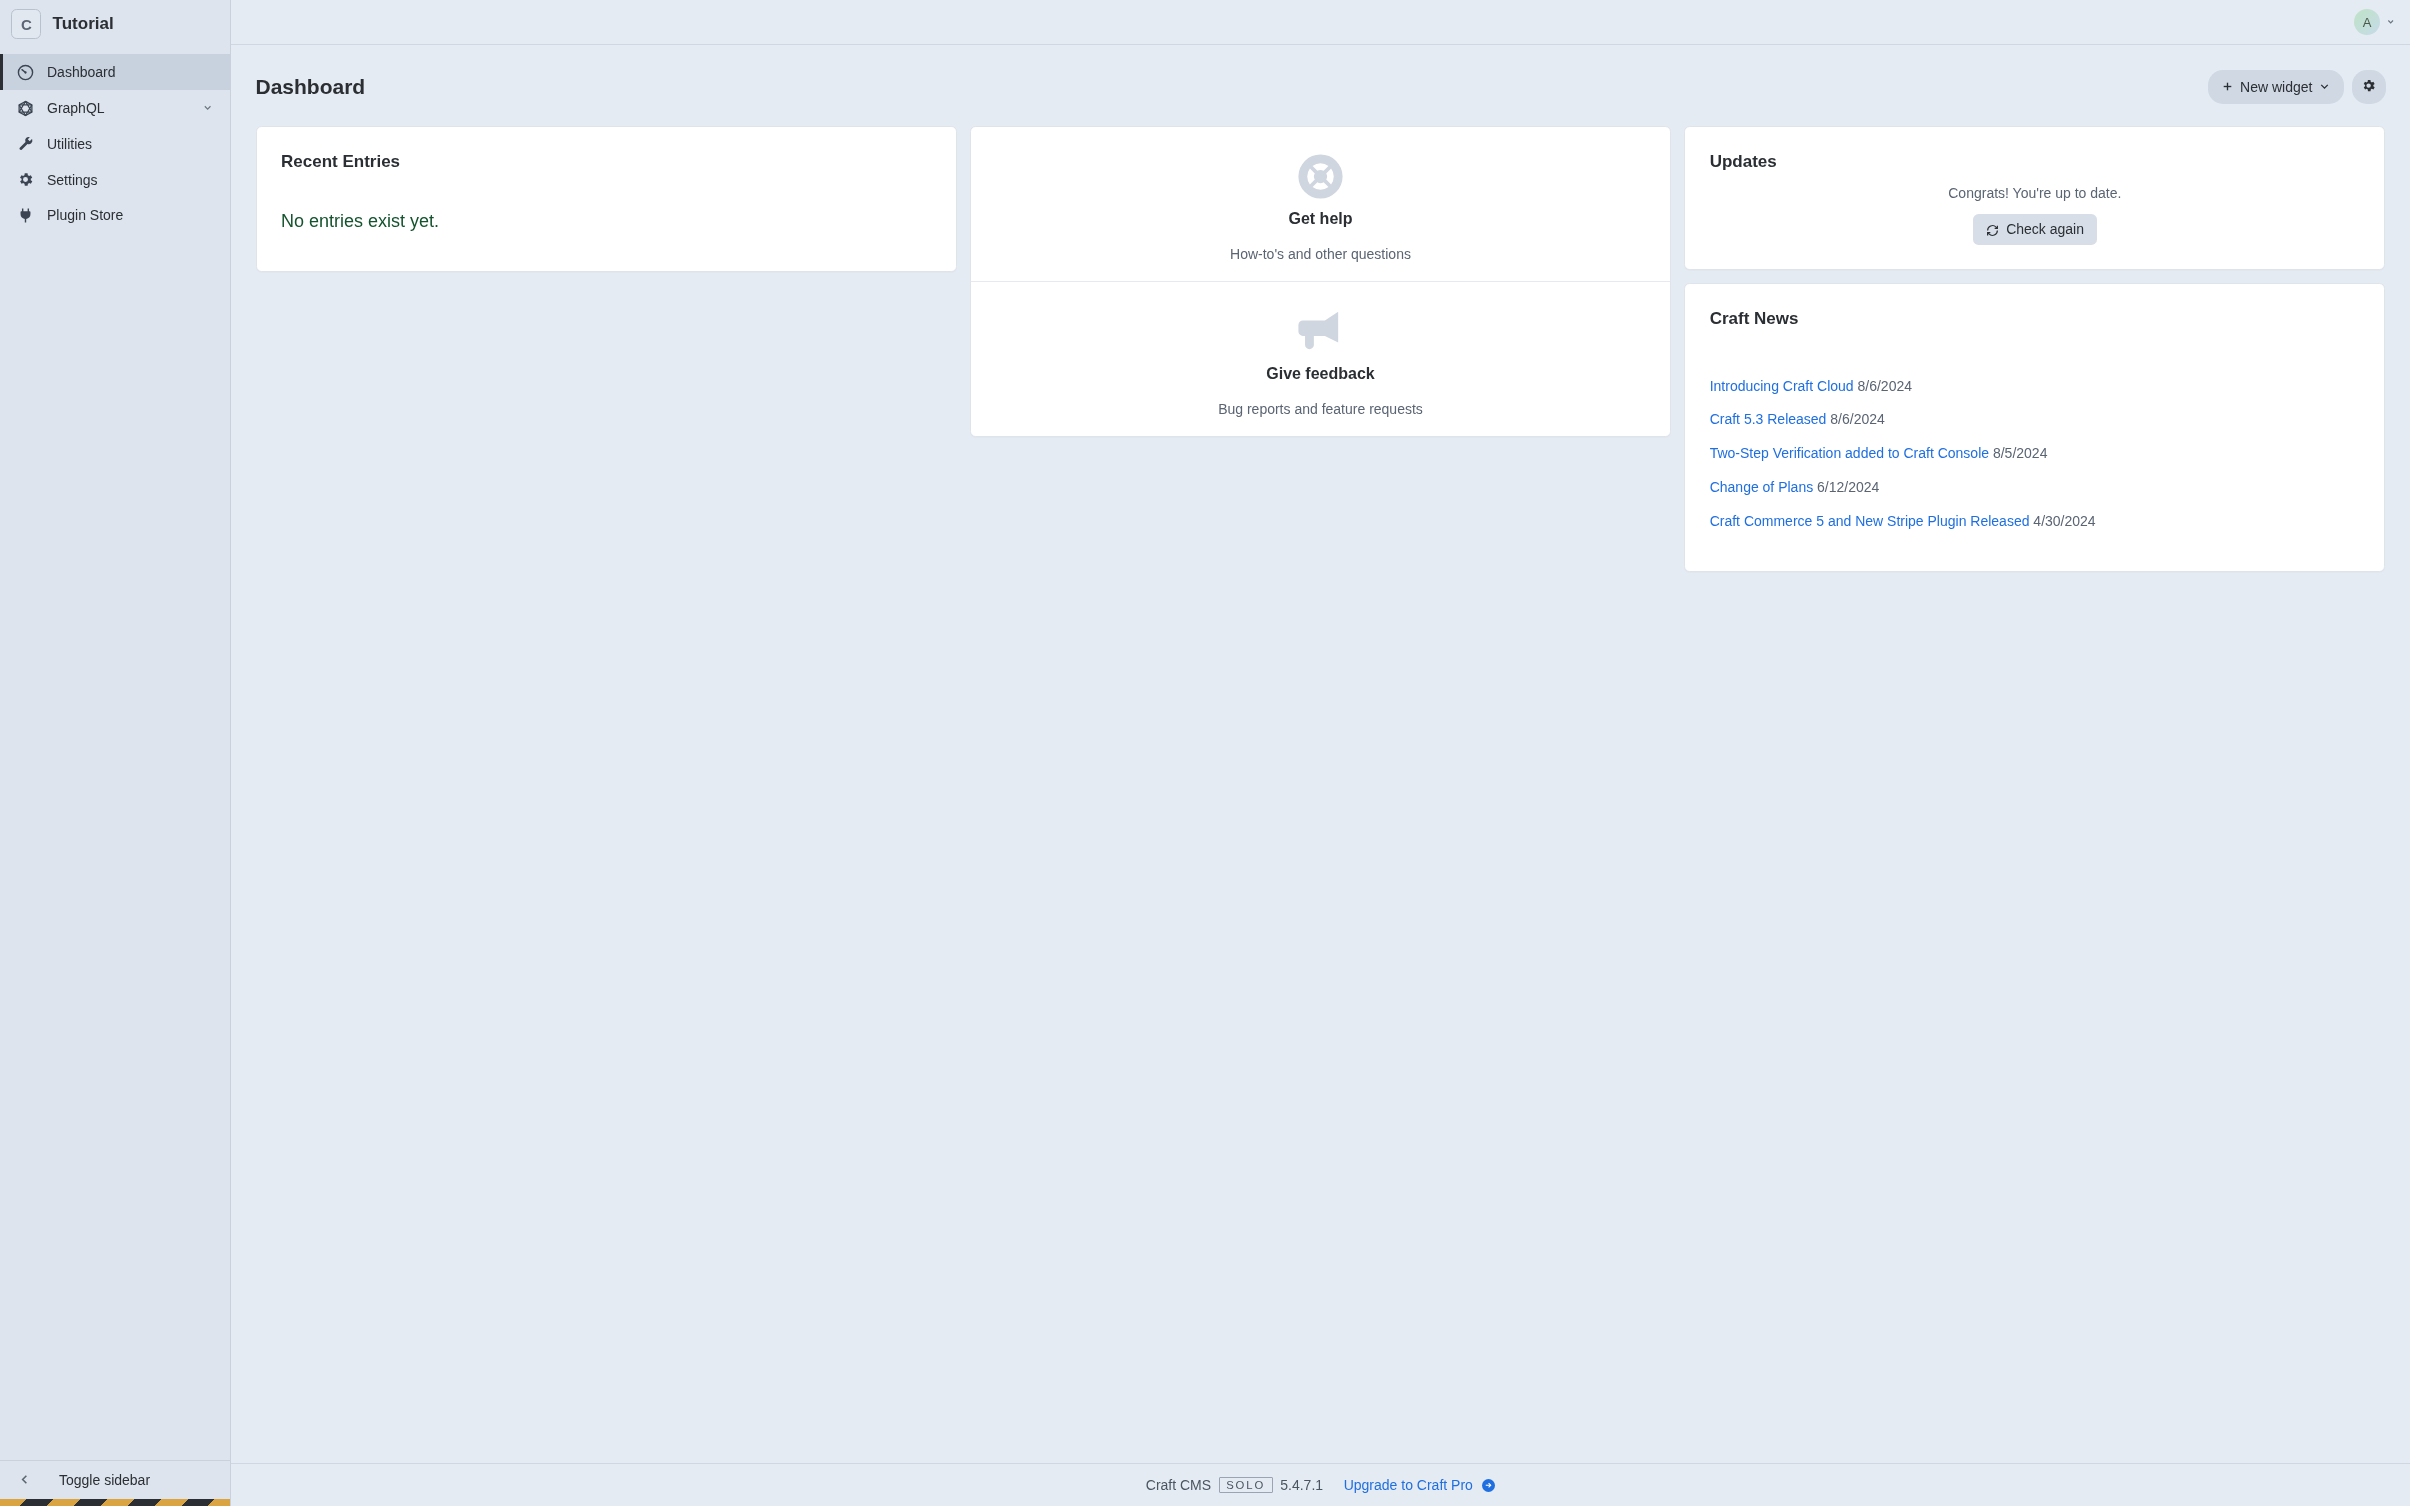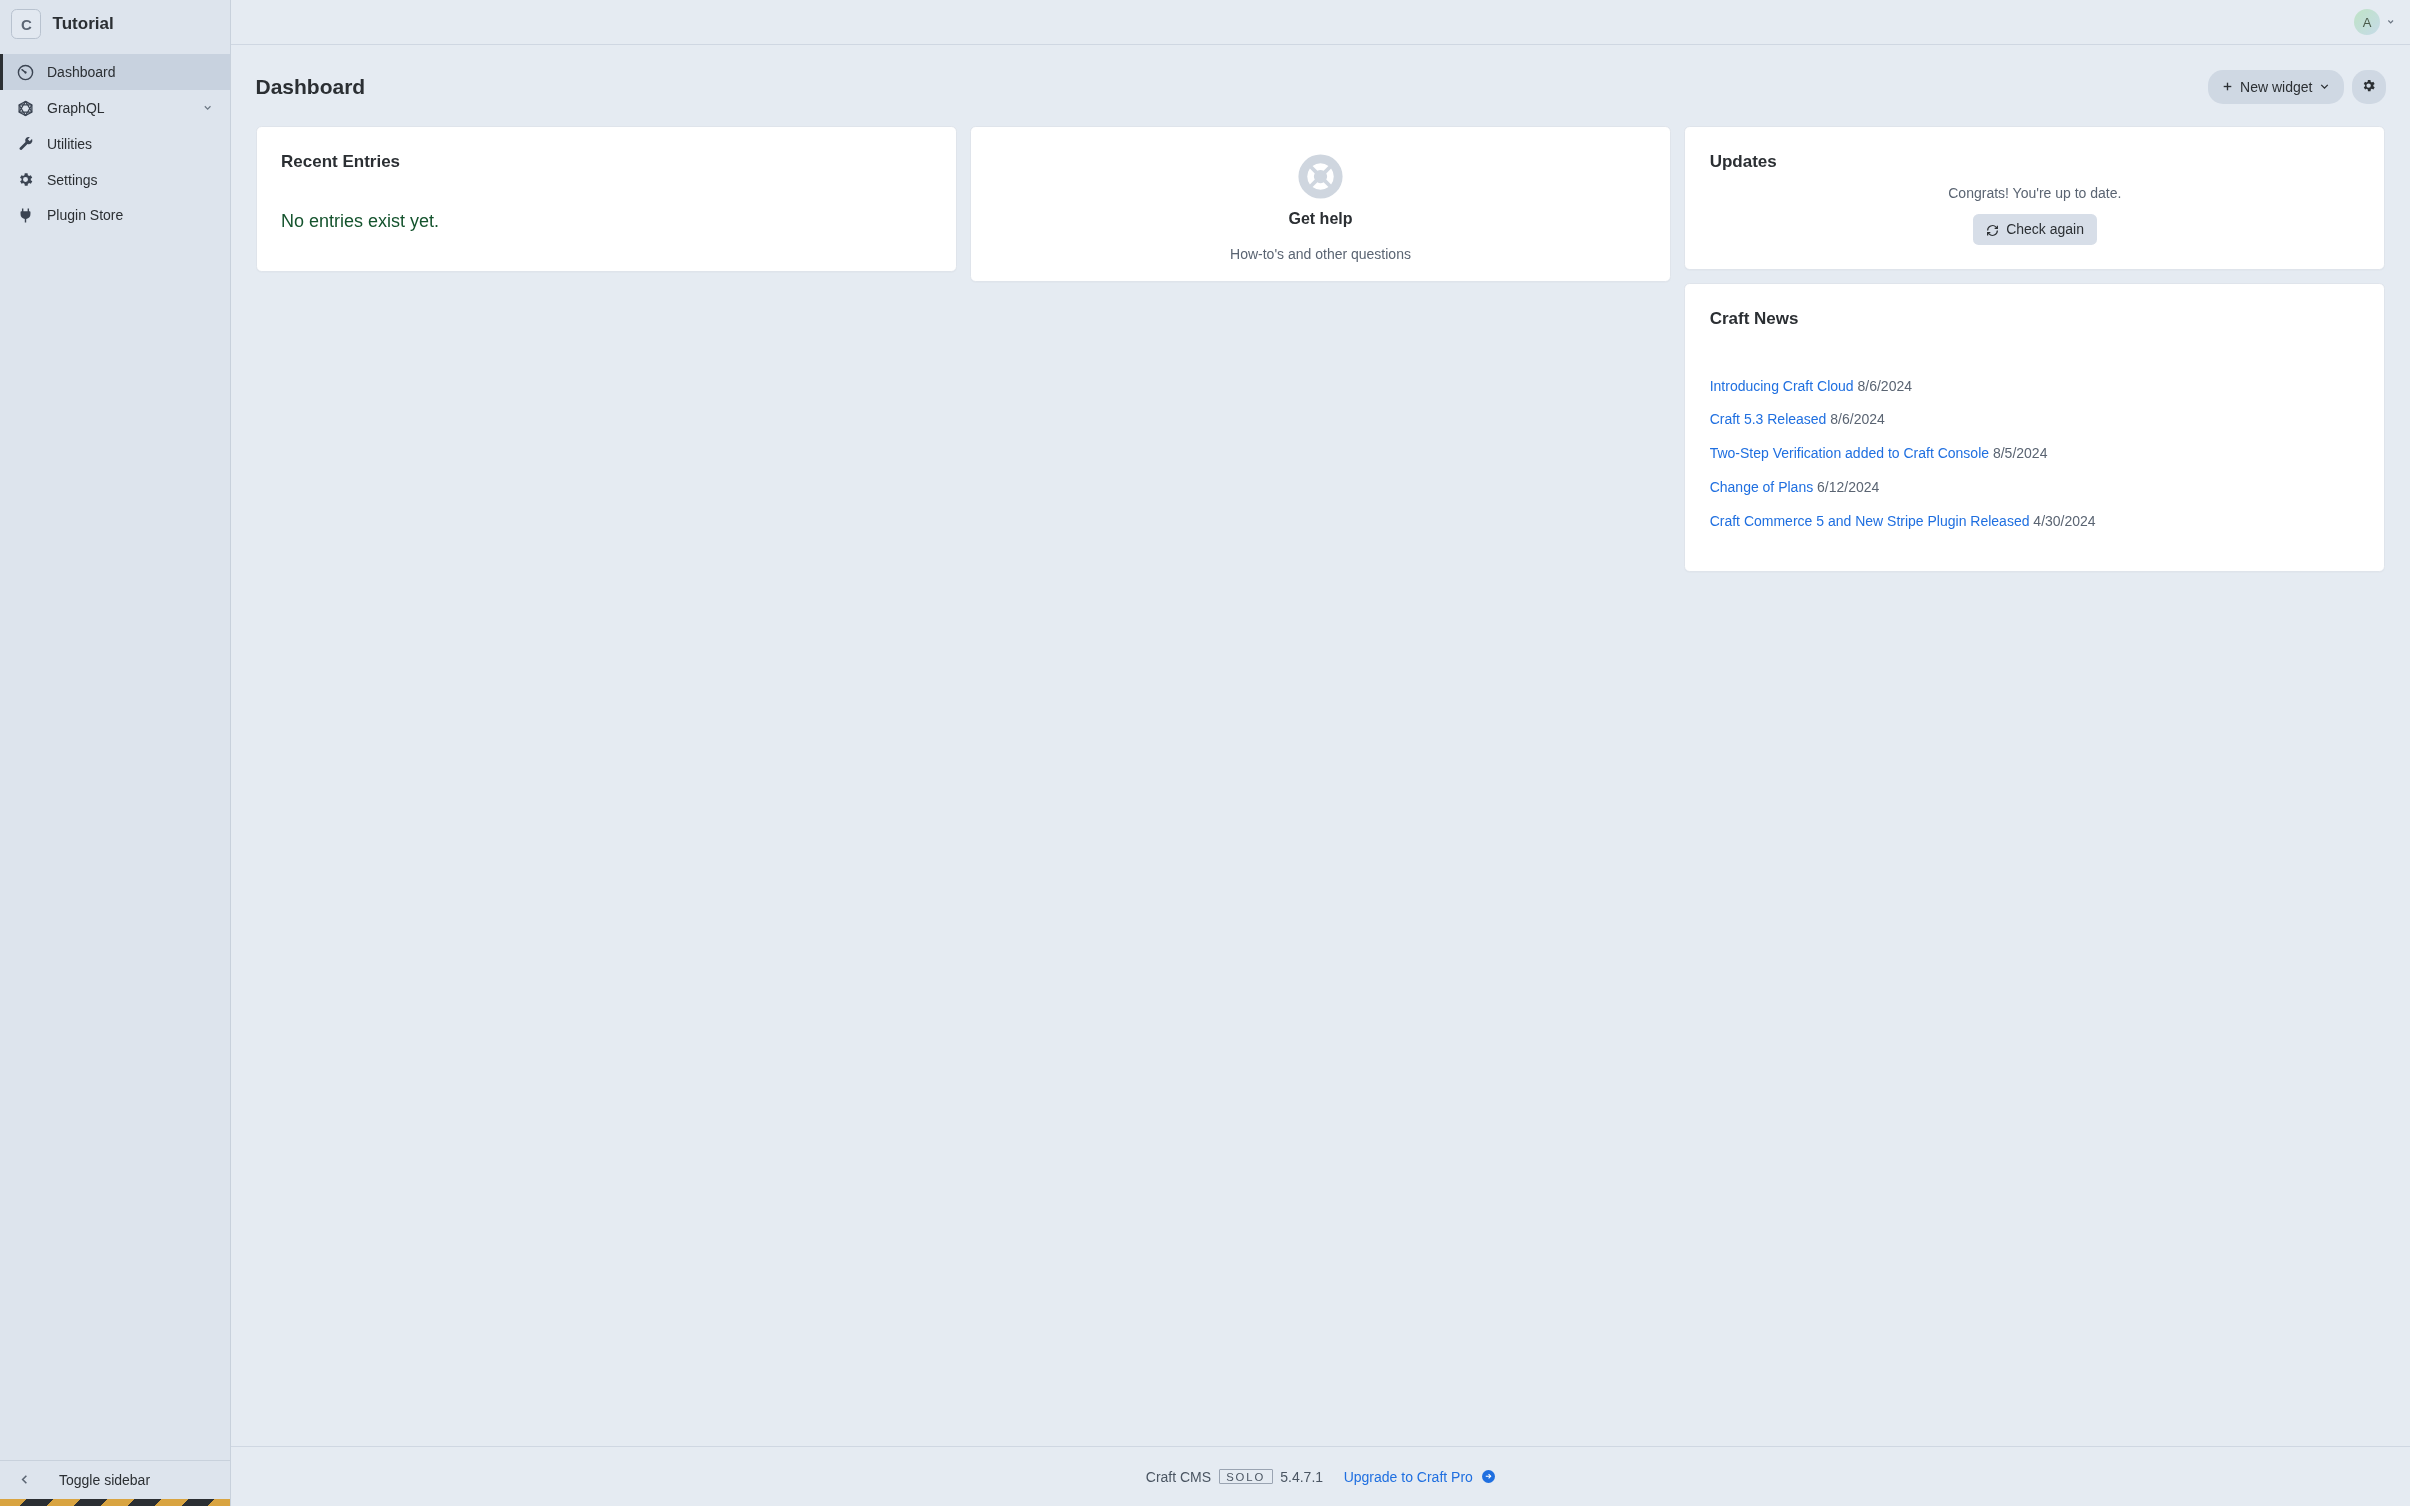--- a/index.html
+++ b/index.html
@@ -34,21 +34,21 @@
   justify-content: flex-end;
   padding: 0 15px;
   border-bottom: 0.9px solid #cfd7e2;
 }
 .content {
   flex: 1;
   padding: 24.5px;
   overflow: auto;
 }
 .footer {
-  height: 60px;
+  height: 43px;
   display: flex;
   align-items: center;
   justify-content: center;
   gap: 5.6px;
   font-size: 14px;
   color: #4a5562;
   border-top: 0.9px solid #cfd7e2;
   background: #e5ebf2;
 }
 
@@ -319,20 +319,29 @@
           <div class="card split">
             <div class="tile">
               <span class="big-icon">
                 <svg viewBox="0 0 24 24" fill="currentColor">
                     <path d="M12 2a10 10 0 1 0 10 10A10 10 0 0 0 12 2zm0 4a6 6 0 0 1 3.6 1.2l-2.2 2.2A3 3 0 0 0 12 9a3 3 0 0 0-1.4.4L8.4 7.2A6 6 0 0 1 12 6zM6 12a6 6 0 0 1 1.2-3.6l2.2 2.2A3 3 0 0 0 9 12a3 3 0 0 0 .4 1.4l-2.2 2.2A6 6 0 0 1 6 12zm6 6a6 6 0 0 1-3.6-1.2l2.2-2.2A3 3 0 0 0 12 15a3 3 0 0 0 1.4-.4l2.2 2.2A6 6 0 0 1 12 18zm4.8-2.4-2.2-2.2A3 3 0 0 0 15 12a3 3 0 0 0-.4-1.4l2.2-2.2A6 6 0 0 1 18 12a6 6 0 0 1-1.2 3.6z"></path>
                   </svg>
               </span>
               <div class="tile-title">Get help</div>
               <div class="tile-sub">How-to's and other questions</div>
             </div>
+            <div class="tile">
+              <span class="big-icon">
+                <svg viewBox="0 0 24 24" fill="currentColor">
+                    <path d="M20 3v14l-6-3H9v4a2 2 0 0 1-4 0v-4H4a2 2 0 0 1-2-2V9a2 2 0 0 1 2-2h10l6-4z"></path>
+                  </svg>
+              </span>
+              <div class="tile-title">Give feedback</div>
+              <div class="tile-sub">Bug reports and feature requests</div>
+            </div>
           </div>
         </div>
 
         <div class="col">
           <div class="card card-pad">
             <div class="card-title">Updates</div>
             <div class="center">
               <div class="muted" style="margin-bottom:13px;">Congrats! You're up to date.</div>
               <button class="btn-inline">
                 <span class="icon" style="width:13px;height:13px;">

